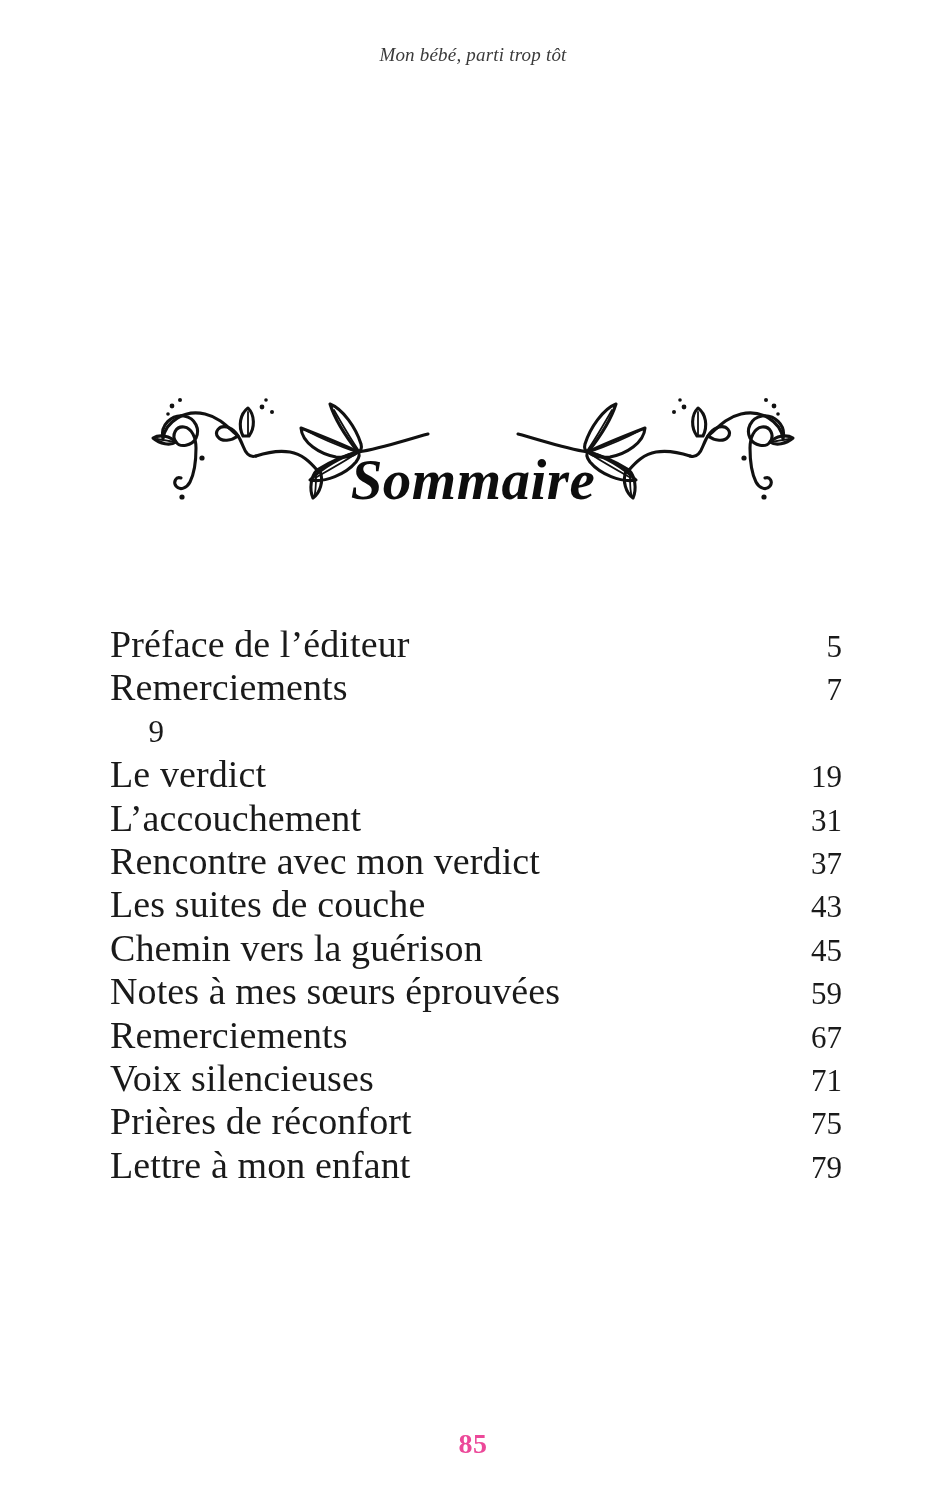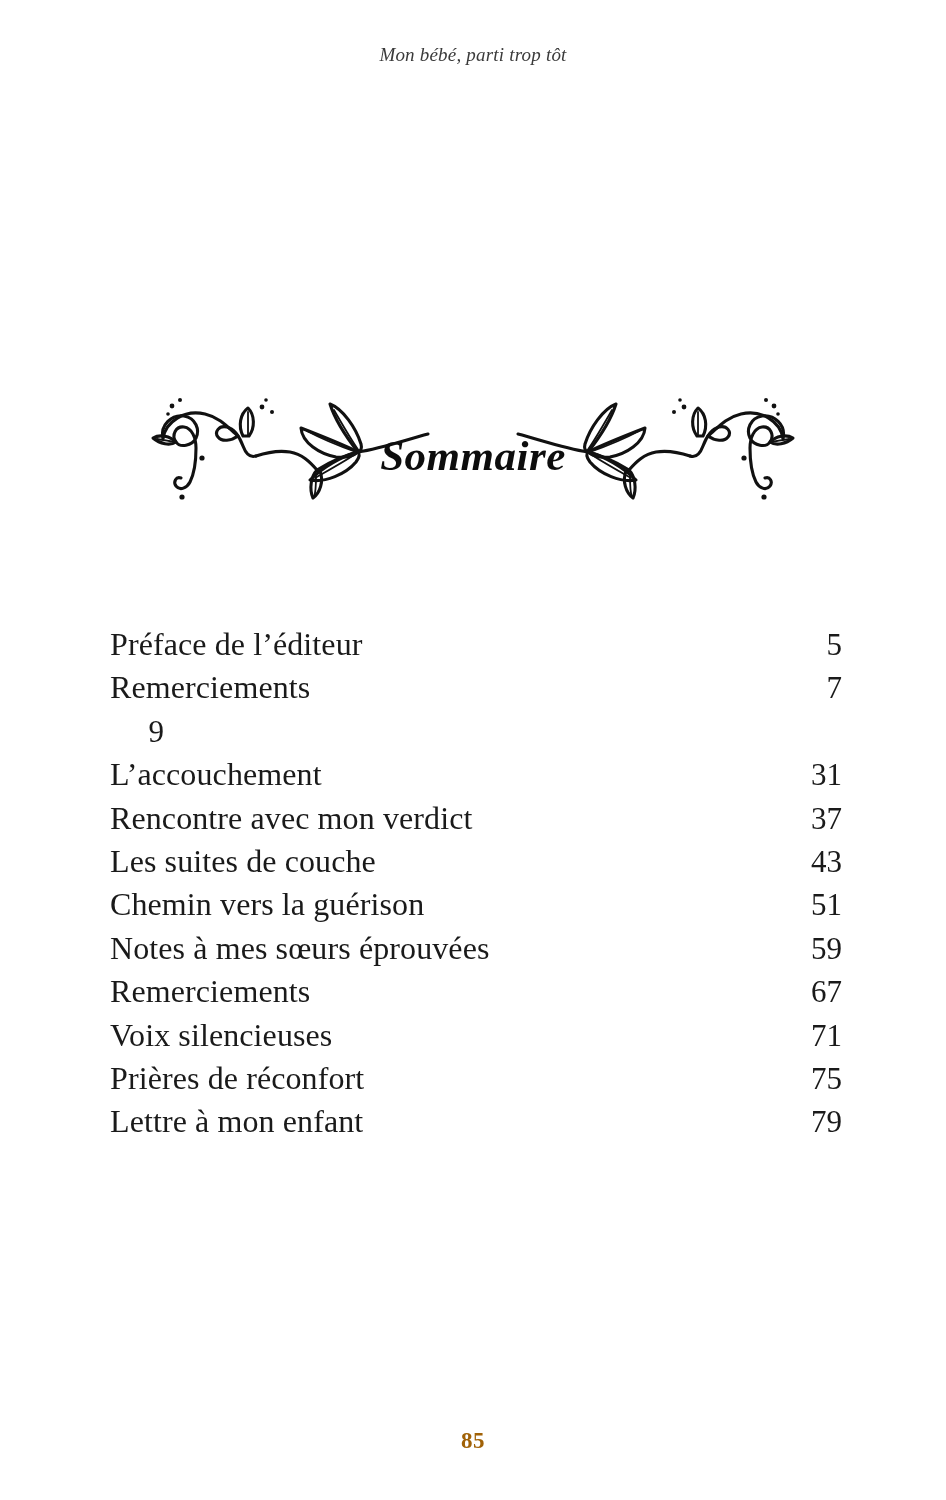--- a/index.html
+++ b/index.html
@@ -49,28 +49,28 @@
   .ornament {
     position: absolute;
     top: 0;
     left: 0;
     width: 946px;
     height: 160px;
     pointer-events: none;
   }
   .doc-title {
     position: absolute;
-    top: 82px;
+    top: 99px;
     left: 0;
     width: 946px;
     text-align: center;
     font-family: "Liberation Serif", "DejaVu Serif", serif;
     font-style: italic;
     font-weight: bold;
-    font-size: 43px;
+    font-size: 57px;
     letter-spacing: 0.5px;
     color: #0d0d0d;
     line-height: 1;
   }
 
   
   .toc {
     position: absolute;
     top: 623px;
     left: 110px;
@@ -80,39 +80,39 @@
     display: flex;
     align-items: baseline;
     justify-content: space-between;
     height: 43.4px;
     font-size: 31px;
     line-height: 43.4px;
     color: #1a1a1a;
     white-space: nowrap;
   }
   .toc-title {
-    font-size: 32px;
+    font-size: 38px;
     letter-spacing: 0.1px;
   }
   .toc-page {
     font-size: 31px;
     text-align: right;
     min-width: 54px;
   }
 
   
   .folio {
     position: absolute;
     top: 1428px;
     left: 0;
     width: 946px;
     text-align: center;
-    font-size: 23px;
+    font-size: 28px;
     font-weight: bold;
-    color: #a16207;
+    color: #ec4899;
     letter-spacing: 0.5px;
   }
 </style>
 </head>
 <body>
 
 <div class="page">
 
   <div class="running-head">Mon bébé, parti trop tôt</div>
 
@@ -218,34 +218,38 @@
       <span class="toc-page">5</span>
     </div>
     <div class="toc-row">
       <span class="toc-title">Remerciements</span>
       <span class="toc-page">7</span>
     </div>
     <div class="toc-row">
       <span class="toc-page">9</span>
     </div>
     <div class="toc-row">
+      <span class="toc-title">Le verdict</span>
+      <span class="toc-page">19</span>
+    </div>
+    <div class="toc-row">
       <span class="toc-title">L’accouchement</span>
       <span class="toc-page">31</span>
     </div>
     <div class="toc-row">
       <span class="toc-title">Rencontre avec mon verdict</span>
       <span class="toc-page">37</span>
     </div>
     <div class="toc-row">
       <span class="toc-title">Les suites de couche</span>
       <span class="toc-page">43</span>
     </div>
     <div class="toc-row">
       <span class="toc-title">Chemin vers la guérison</span>
-      <span class="toc-page">51</span>
+      <span class="toc-page">45</span>
     </div>
     <div class="toc-row">
       <span class="toc-title">Notes à mes sœurs éprouvées</span>
       <span class="toc-page">59</span>
     </div>
     <div class="toc-row">
       <span class="toc-title">Remerciements</span>
       <span class="toc-page">67</span>
     </div>
     <div class="toc-row">

